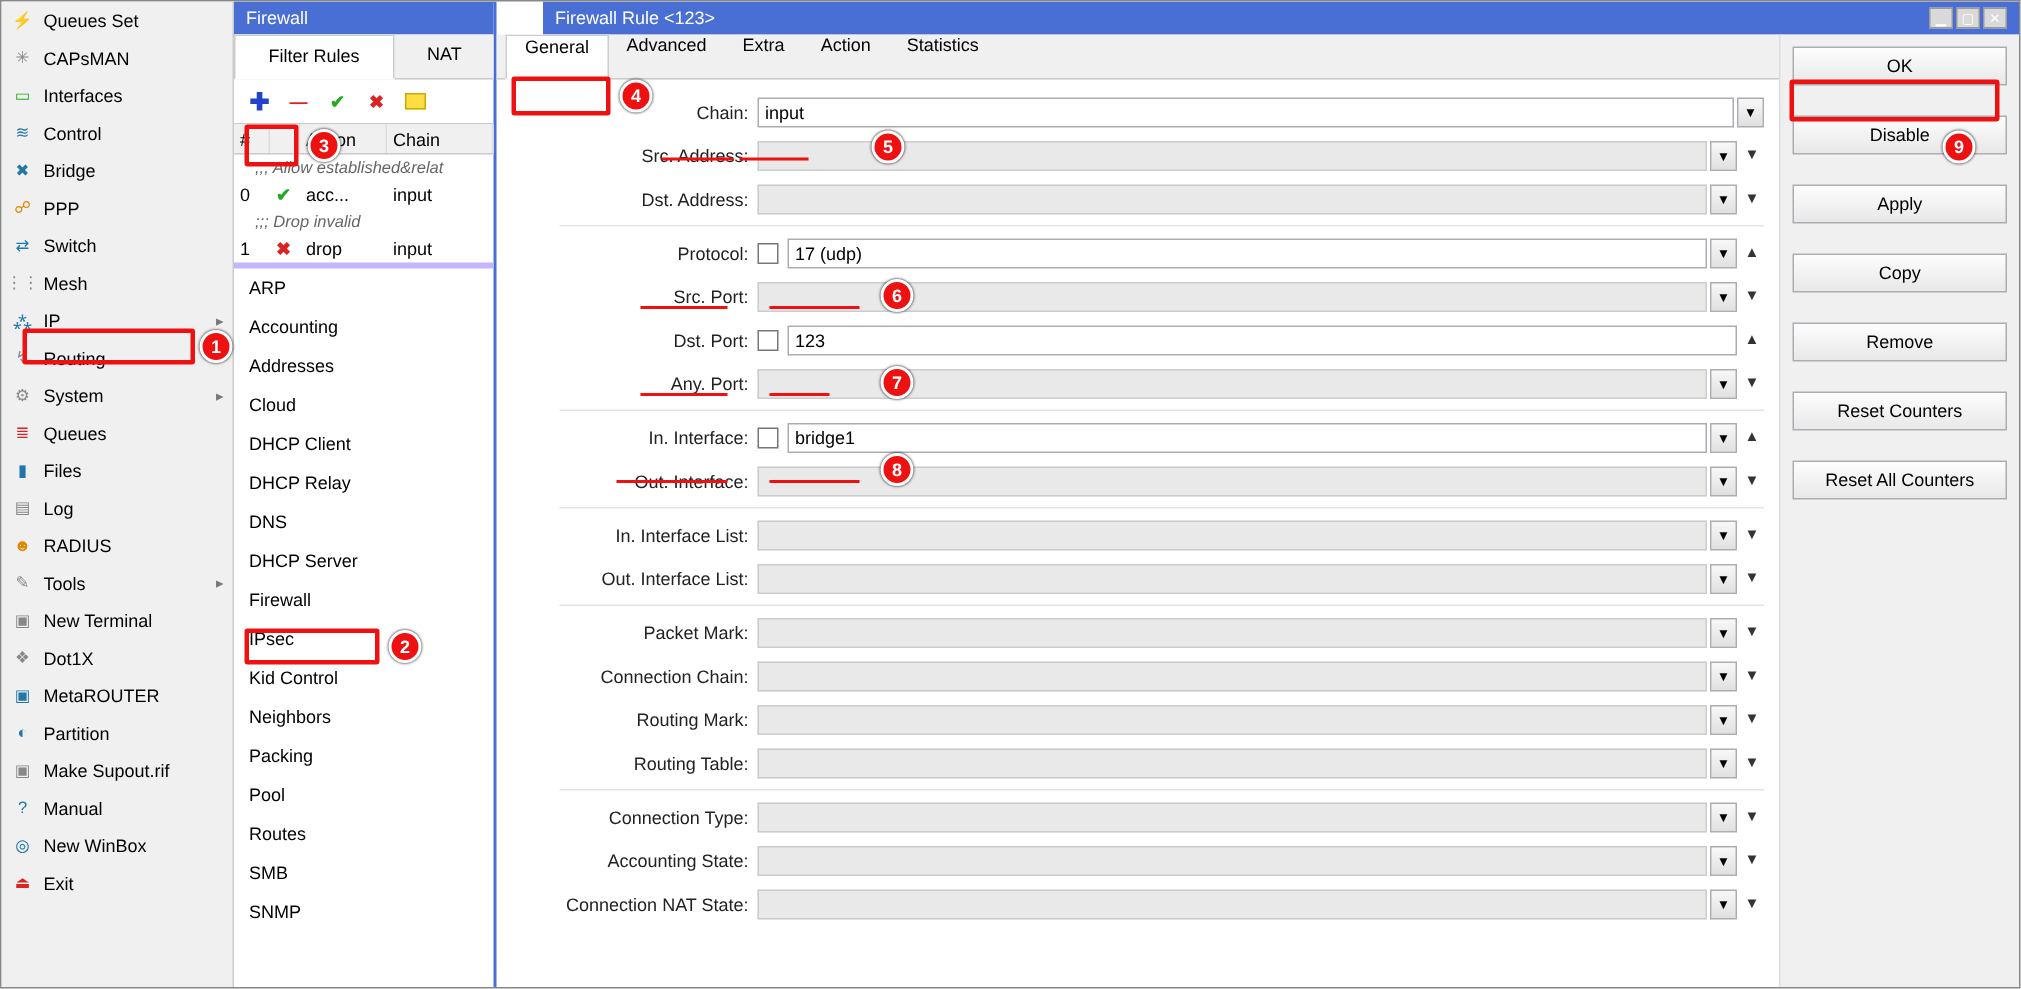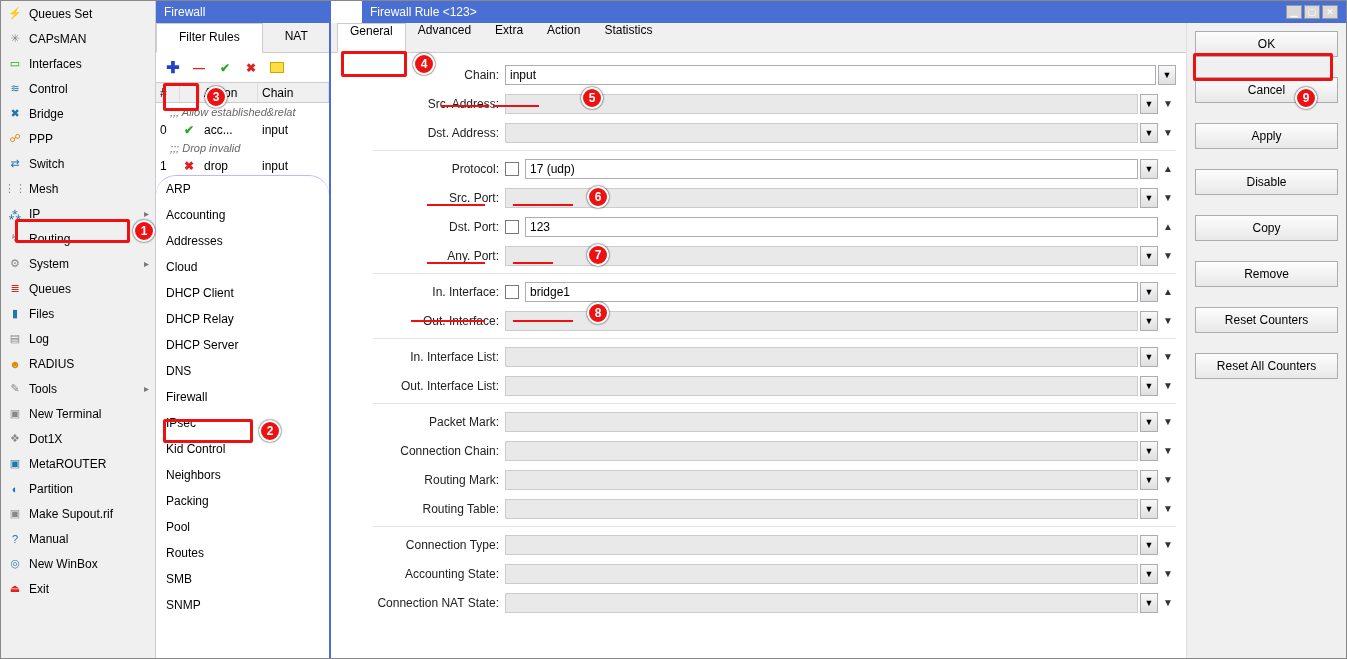--- a/index.html
+++ b/index.html
@@ -20,21 +20,21 @@
 .fw-tab { padding: 6px 22px; cursor: default; white-space: nowrap; }
 .fw-tab.active { background: #fff; border: 1px solid #ccc; border-bottom: 1px solid #fff; margin-bottom:-1px;}
 .fw-toolbar { display: flex; align-items: center; gap: 4px; padding: 4px 6px; border-bottom: 1px solid #ccc; height: 30px; }
 .tb-btn { width: 22px; height: 22px; display: flex; align-items: center; justify-content: center; border: 1px solid transparent; cursor: default; }
 .fw-table-head { display: flex; font-size: 11px; border-bottom: 1px solid #ccc; background:#f0f0f0; height:20px; }
 .fw-th { padding: 3px 4px; border-right: 1px solid #ddd; overflow:hidden; }
 .fw-rows { flex: 0 0 auto; }
 .fw-row { display: flex; font-size: 11px; height: 18px; align-items: center; }
 .fw-row.comment { padding-left: 14px; color: #666; font-style: italic; }
 .fw-cell { padding: 1px 4px; overflow:hidden; white-space:nowrap; }
-.fw-submenu { border-top: 1px solid #c4b5fd; flex:1; overflow:auto;border-radius:20px; }
+.fw-submenu { border-top: 4px solid #c4b5fd; flex:1; overflow:auto; }
 .fw-sm-item { padding: 6px 10px; cursor: default; height: 26px; }
 
 
 .rule-panel { flex: 1; display: flex; flex-direction: column; position: relative; }
 .rule-title { background: #4a6fd4; color: #fff; padding: 0 8px; height: 22px; display: flex; align-items: center; margin-left: 31px; }
 .rule-title-btns { margin-left: auto; display: flex; gap: 2px; }
 .win-btn { width: 16px; height: 14px; background: #d9d9d9; border: 1px solid #999; display: flex; align-items: center; justify-content: center; font-size: 9px; cursor: default; }
 .rule-body { display: flex; flex: 1; overflow:hidden; }
 .rule-main { flex: 1; padding: 0; overflow: auto; }
 .rule-tabs { display: flex; background:#f0f0f0; border-bottom:1px solid #ccc; height: 30px; padding-left: 6px;}
@@ -218,22 +218,22 @@
       <div class="fw-cell" style="flex:1">input</div>
         </div>
       </div>
     <div class="fw-submenu" id="fwsub">
         <div class="fw-sm-item">ARP</div>
         <div class="fw-sm-item">Accounting</div>
         <div class="fw-sm-item">Addresses</div>
         <div class="fw-sm-item">Cloud</div>
         <div class="fw-sm-item">DHCP Client</div>
         <div class="fw-sm-item">DHCP Relay</div>
+        <div class="fw-sm-item">DNS</div>
         <div class="fw-sm-item">DHCP Server</div>
-        <div class="fw-sm-item">DNS</div>
         <div class="fw-sm-item">Firewall</div>
         <div class="fw-sm-item">IPsec</div>
         <div class="fw-sm-item">Kid Control</div>
         <div class="fw-sm-item">Neighbors</div>
         <div class="fw-sm-item">Packing</div>
         <div class="fw-sm-item">Pool</div>
         <div class="fw-sm-item">Routes</div>
         <div class="fw-sm-item">SMB</div>
         <div class="fw-sm-item">SNMP</div>
       </div>
@@ -405,23 +405,22 @@
               <div class="inputwrap">
                 <input type="text" class="ro" value="" style="">
                 <div class="dd-btn">▼</div>
                 <div class="up-btn">▼</div>
               </div>
             </div>
           </div>
       </div>
       <div class="rule-side" id="ruleside">
           <div class="side-btn">OK</div>
-          <div class="side-btn">Cancel</div>
+          <div class="side-btn">Disable</div>
           <div class="side-btn">Apply</div>
-          <div class="side-btn">Disable</div>
           <div class="side-btn">Copy</div>
           <div class="side-btn">Remove</div>
           <div class="side-btn">Reset Counters</div>
           <div class="side-btn">Reset All Counters</div>
         </div>
     </div>
   </div>
 
 </div>
 

